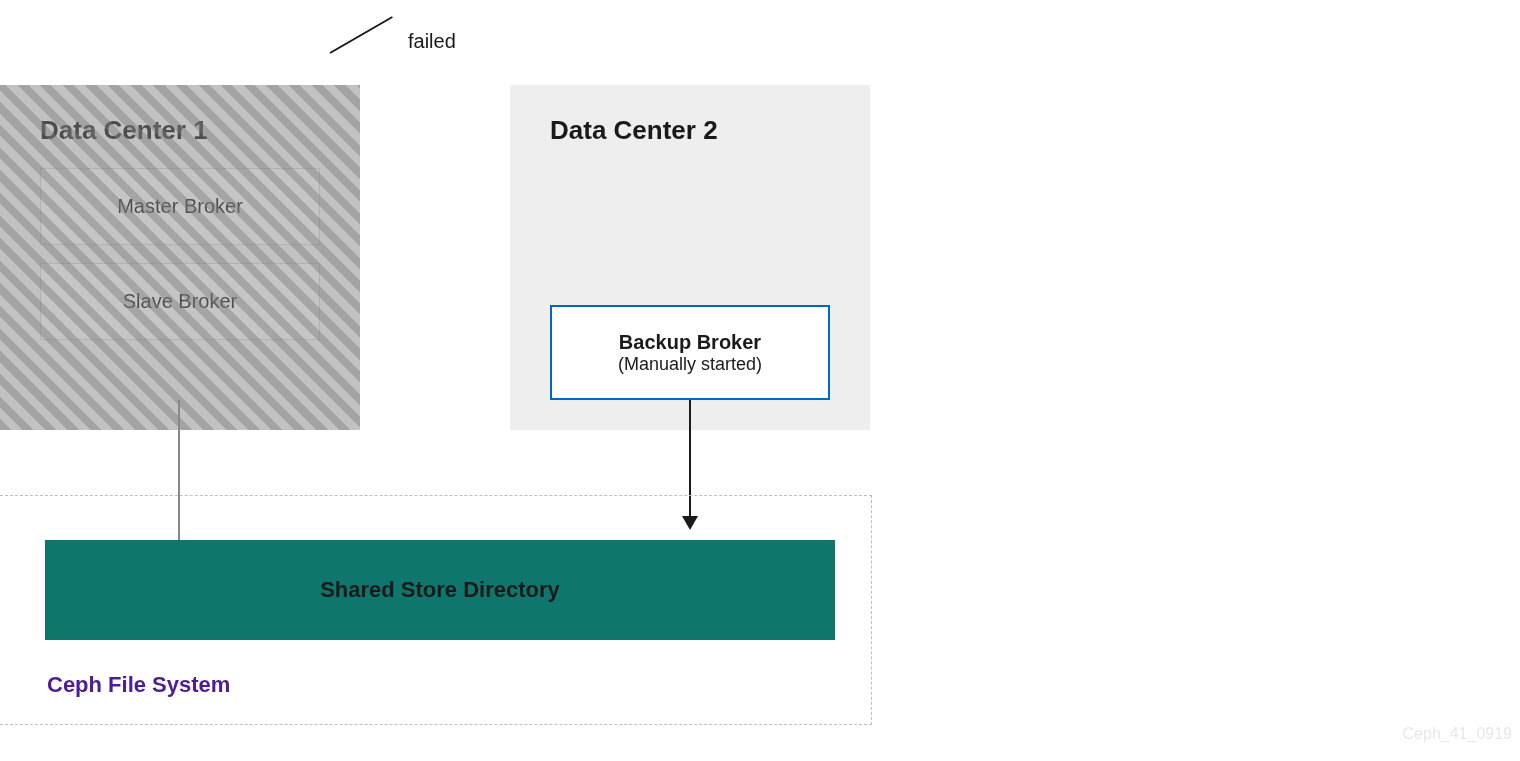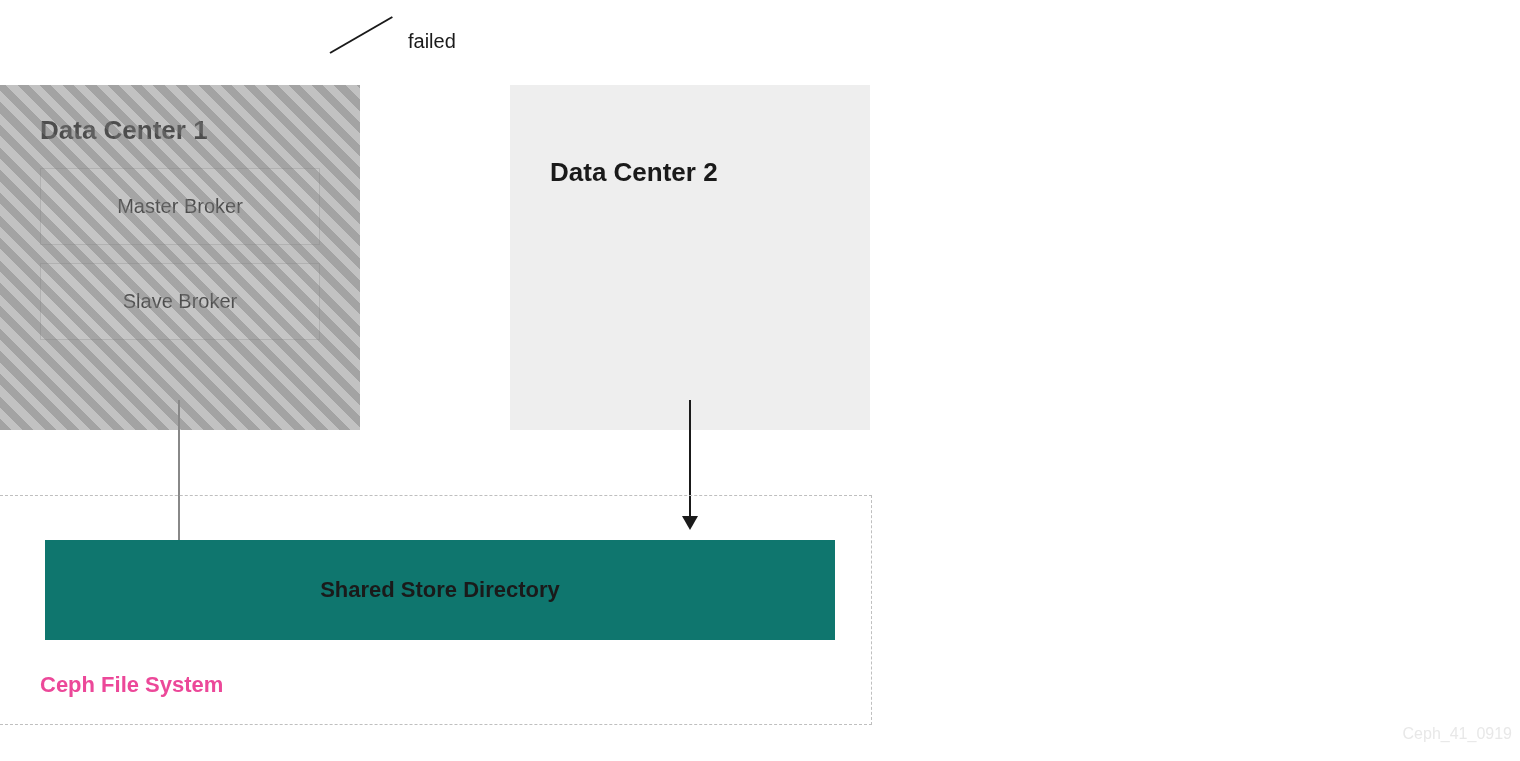--- a/index.html
+++ b/index.html
@@ -72,21 +72,20 @@
     top: 85px;
     width: 360px;
     height: 345px;
     background: #eeeeee;
     padding: 30px 40px;
   }
   .dc2-title {
     font-size: 26px;
     font-weight: 700;
     color: #1a1a1a;
-    margin-top: 42px;
   }
   .backup-box {
     position: absolute;
     left: 550px;
     top: 305px;
     width: 280px;
     height: 95px;
     background: #ffffff;
     border: 2px solid #0066cc;
     text-align: center;
@@ -148,25 +147,25 @@
     background: #0f766e;
     display: flex;
     align-items: center;
     justify-content: center;
     font-size: 22px;
     font-weight: 600;
     color: #1a1a1a;
   }
   .ceph-label {
     position: absolute;
-    left: 40px;
+    left: 47px;
     top: 672px;
     font-size: 22px;
     font-weight: 700;
-    color: #ec4899;
+    color: #4c1d95;
   }
   .watermark {
     position: absolute;
     right: 8px;
     bottom: 18px;
     font-size: 16px;
     color: #e8e8e8;
   }
 </style>
 </head>
@@ -181,20 +180,24 @@
     <div class="dc1-title">Data Center 1</div>
     <div class="broker-box">Master Broker</div>
     <div class="broker-box">Slave Broker</div>
   </div>
   <div class="stripe-overlay"></div>
 
   <div class="dc2">
     <div class="dc2-title">Data Center 2</div>
   </div>
 
+  <div class="backup-box">
+    <div class="backup-title">Backup Broker</div>
+    <div class="backup-sub">(Manually started)</div>
+  </div>
 
   <div class="line-slave-down"></div>
   <div class="line-backup-down"></div>
   <div class="arrowhead"></div>
 
   <div class="ceph-container"></div>
   <div class="shared-store">Shared Store Directory</div>
   <div class="ceph-label">Ceph File System</div>
 
   <div class="watermark">Ceph_41_0919</div>

